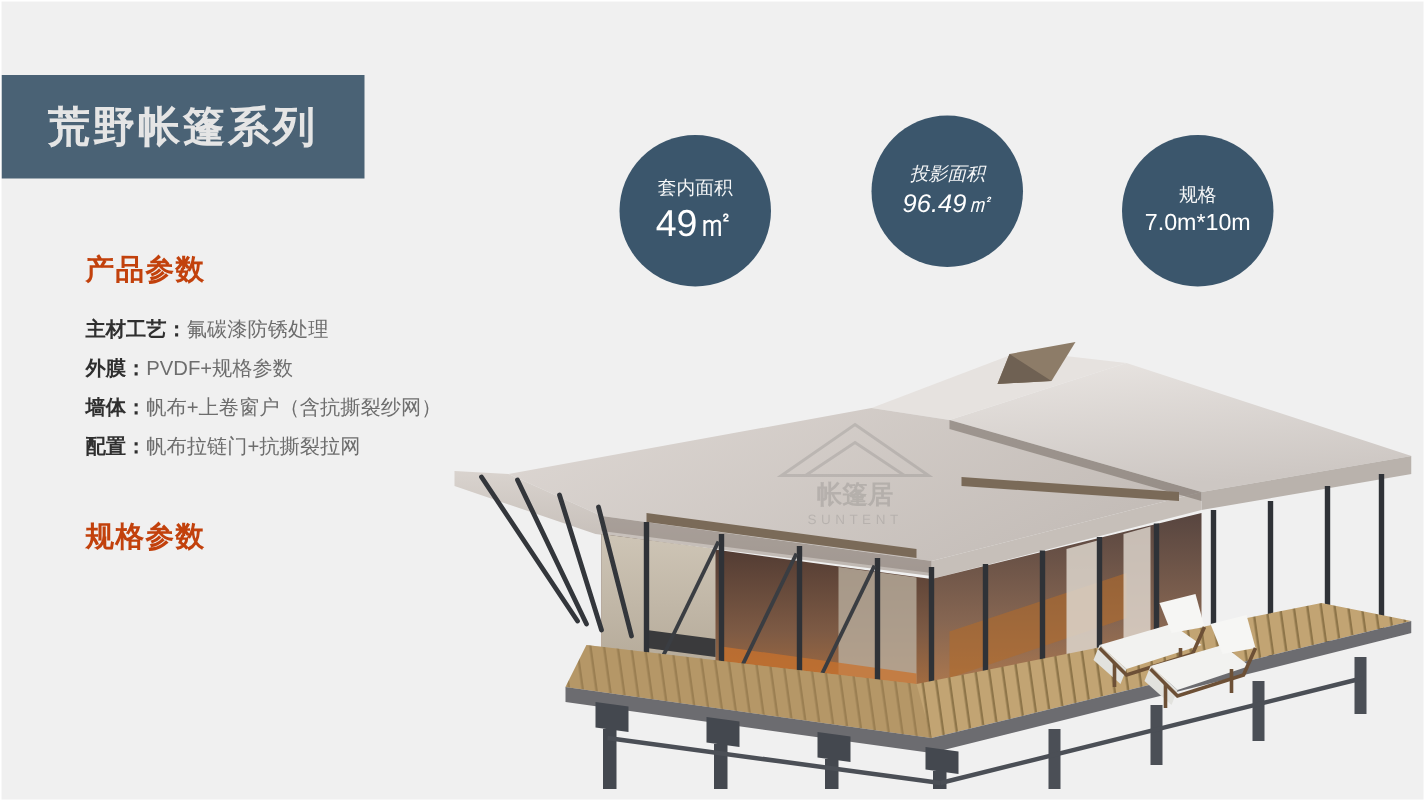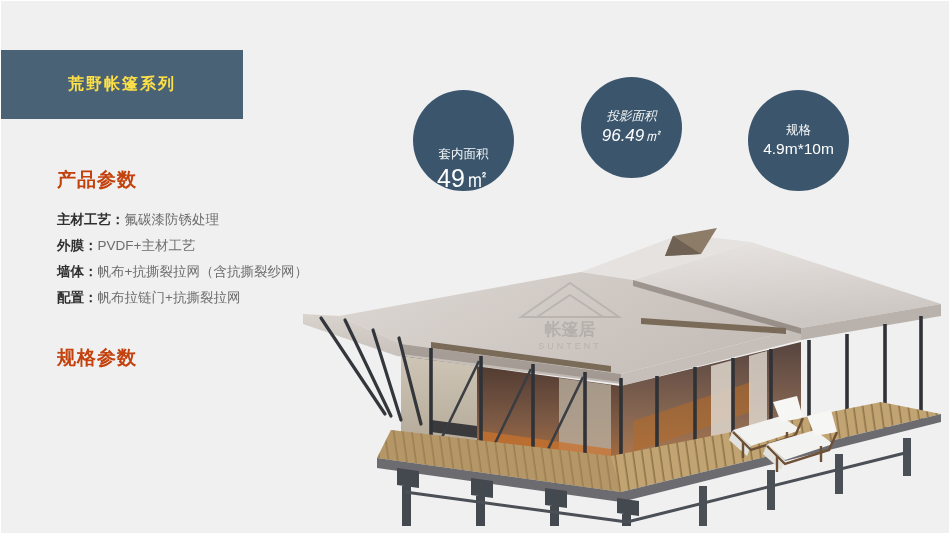--- a/index.html
+++ b/index.html
@@ -22,22 +22,22 @@
   .title-banner {
     position: absolute;
     left: 0; top: 49px;
     width: 242px; height: 69px;
     background: #4a6275;
     display: flex;
     align-items: center;
     justify-content: center;
   }
   .title-banner .title-text {
-    color: #fde047;
-    font-size: 16px;
+    color: #e5e5e5;
+    font-size: 28px;
     font-weight: bold;
     letter-spacing: 2px;
     white-space: nowrap;
     font-family: Liberation Mono, monospace;
   }
 
   
   .spec-col {
     position: absolute;
     left: 56px; top: 166px;
@@ -88,21 +88,21 @@
     margin-bottom: 3px;
     white-space: nowrap;
   }
   .badge .badge-value {
     font-size: 25px;
     line-height: 1.05;
     white-space: nowrap;
   }
   .badge.small-value .badge-value { font-size: 17px; }
   .badge.tiny-value .badge-value { font-size: 15.5px; }
-  #badge-0 { left: 412px; top: 89px; justify-content: flex-end; }
+  #badge-0 { left: 412px; top: 89px; }
   #badge-1 { left: 580px; top: 76px; font-style: italic; }
   #badge-2 { left: 747px; top: 89px; }
 
   
   .render {
     position: absolute;
     left: 280px; top: 205px;
     width: 660px; height: 320px;
   }
   .render svg { display: block; width: 100%; height: 100%; }
@@ -126,24 +126,24 @@
   </div>
 
   <div class="spec-col">
 
     <div class="section-heading">产品参数</div>
     <ul class="spec-list">
       <li class="spec-row">
         <span class="spec-label">主材工艺：</span><span class="spec-value">氟碳漆防锈处理</span>
       </li>
       <li class="spec-row">
-        <span class="spec-label">外膜：</span><span class="spec-value">PVDF+主材工艺</span>
+        <span class="spec-label">外膜：</span><span class="spec-value">PVDF+规格参数</span>
       </li>
       <li class="spec-row">
-        <span class="spec-label">墙体：</span><span class="spec-value">帆布+抗撕裂拉网（含抗撕裂纱网）</span>
+        <span class="spec-label">墙体：</span><span class="spec-value">帆布+上卷窗户（含抗撕裂纱网）</span>
       </li>
       <li class="spec-row">
         <span class="spec-label">配置：</span><span class="spec-value">帆布拉链门+抗撕裂拉网</span>
       </li>
     </ul>
 
     <div class="spec-block-gap"></div>
 
     <div class="section-heading">规格参数</div>
   </div>
@@ -151,21 +151,21 @@
   <div class="badge" id="badge-0">
     <span class="badge-label">套内面积</span>
     <span class="badge-value">49㎡</span>
   </div>
   <div class="badge small-value" id="badge-1">
     <span class="badge-label">投影面积</span>
     <span class="badge-value">96.49㎡</span>
   </div>
   <div class="badge tiny-value" id="badge-2">
     <span class="badge-label">规格</span>
-    <span class="badge-value">4.9m*10m</span>
+    <span class="badge-value">7.0m*10m</span>
   </div>
 
   <div class="render">
     <svg viewBox="0 0 660 320" xmlns="http://www.w3.org/2000/svg" aria-hidden="true">
       <defs>
         <linearGradient id="roofTop" x1="0" y1="0" x2="0.3" y2="1">
           <stop offset="0%" stop-color="#e9e5e2"></stop>
           <stop offset="100%" stop-color="#cdc7c3"></stop>
         </linearGradient>
         <linearGradient id="roofFront" x1="0" y1="0" x2="1" y2="0.4">

